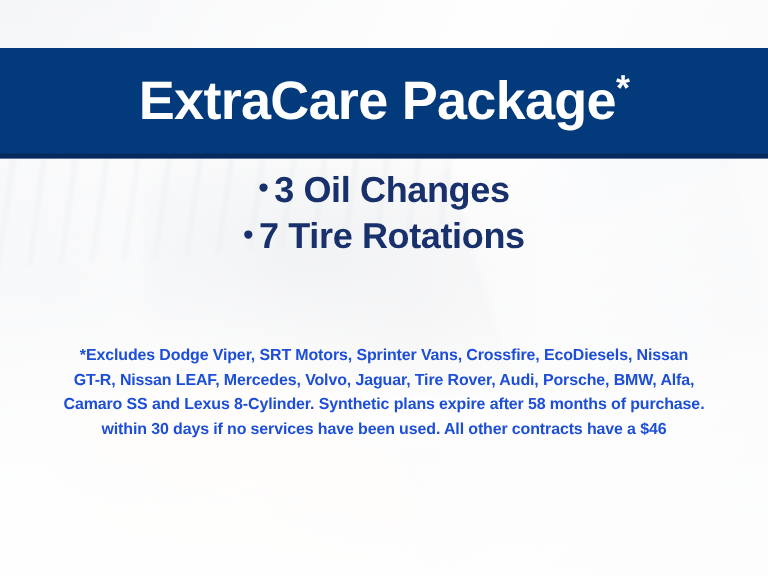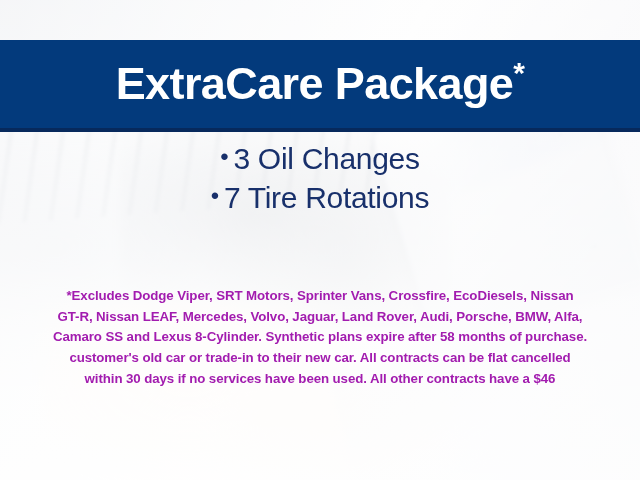--- a/index.html
+++ b/index.html
@@ -167,39 +167,39 @@
   .benefits {
     position: absolute;
     left: 0;
     top: 140px;
     width: 100%;
     text-align: center;
   }
   .benefit-line {
     color: #18306b;
     font-size: 30px;
-    font-weight: normal;
+    font-weight: bold;
     line-height: 1.29;
     letter-spacing: -0.3px;
     white-space: nowrap;
   }
   .benefit-line .bullet-dot {
     font-size: 24px;
     vertical-align: 4px;
     margin-right: 5px;
   }
 
   
   .disclaimer {
     position: absolute;
     left: 26px;
     right: 26px;
     top: 286px;
     text-align: center;
-    color: #a21caf;
+    color: #1d4ed8;
     font-size: 13.3px;
     font-weight: bold;
     line-height: 1.555;
     letter-spacing: -0.1px;
   }
   .disclaimer-line {
     white-space: nowrap;
   }
 </style>
 </head>
@@ -224,19 +224,18 @@
     <h1 class="header-title"><span>ExtraCare Package</span><span class="asterisk">*</span></h1>
   </div>
 
   <div class="benefits">
     <div class="benefit-line"><span class="bullet-dot">•</span><span>3 Oil Changes</span></div>
     <div class="benefit-line"><span class="bullet-dot">•</span><span>7 Tire Rotations</span></div>
   </div>
 
   <div class="disclaimer">
     <div class="disclaimer-line">*Excludes Dodge Viper, SRT Motors, Sprinter Vans, Crossfire, EcoDiesels, Nissan</div>
-    <div class="disclaimer-line">GT-R, Nissan LEAF, Mercedes, Volvo, Jaguar, Land Rover, Audi, Porsche, BMW, Alfa,</div>
+    <div class="disclaimer-line">GT-R, Nissan LEAF, Mercedes, Volvo, Jaguar, Tire Rover, Audi, Porsche, BMW, Alfa,</div>
     <div class="disclaimer-line">Camaro SS and Lexus 8-Cylinder. Synthetic plans expire after 58 months of purchase.</div>
-    <div class="disclaimer-line">customer's old car or trade-in to their new car. All contracts can be flat cancelled</div>
     <div class="disclaimer-line">within 30 days if no services have been used. All other contracts have a $46</div>
   </div>
 
 </div>
 
 </body></html>

